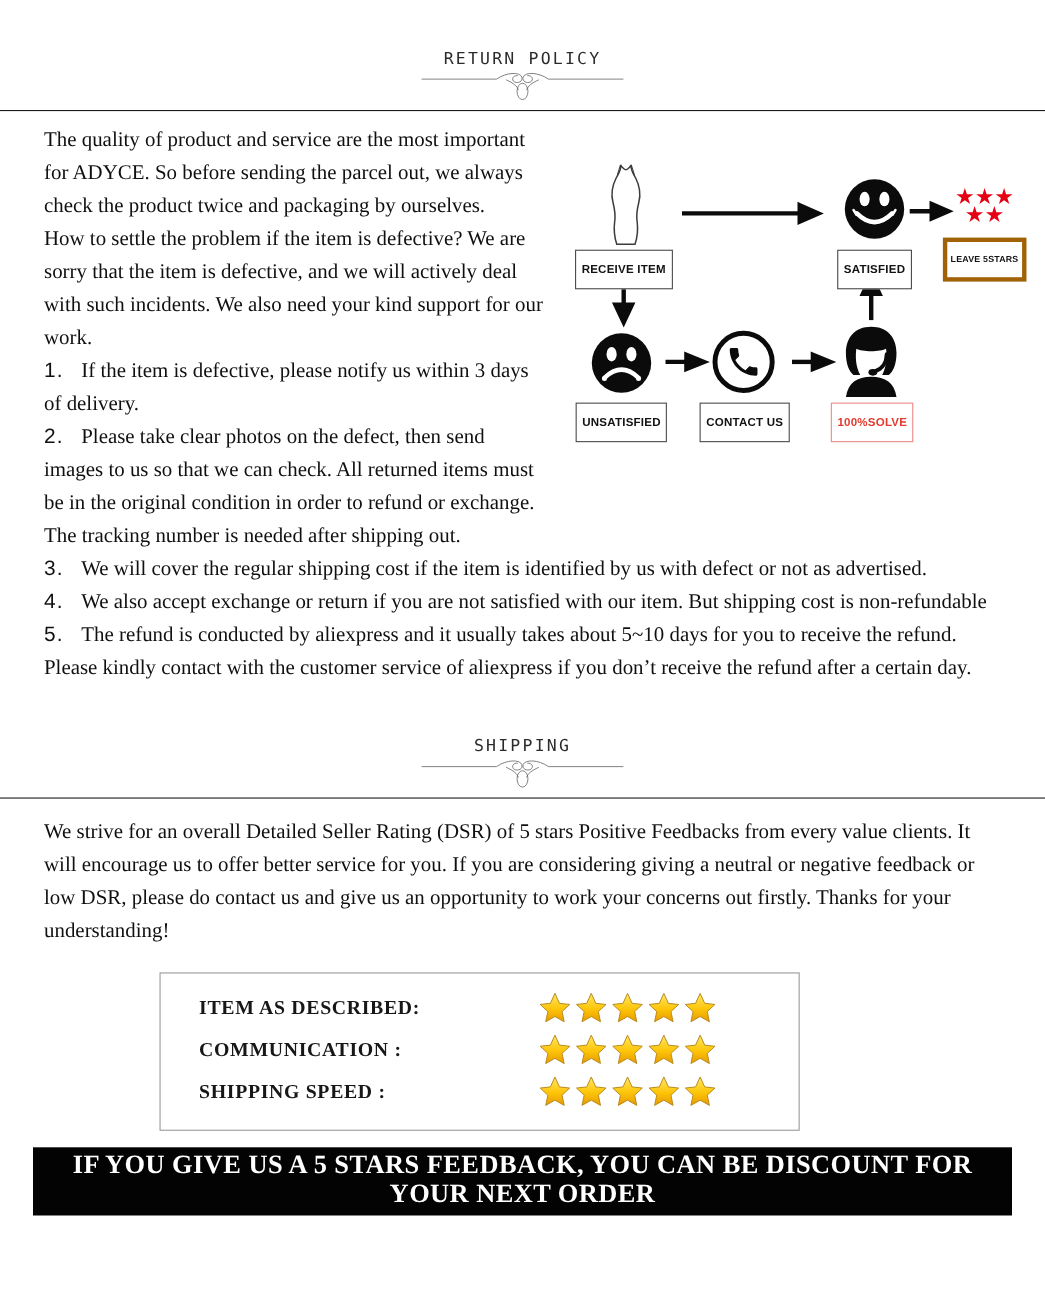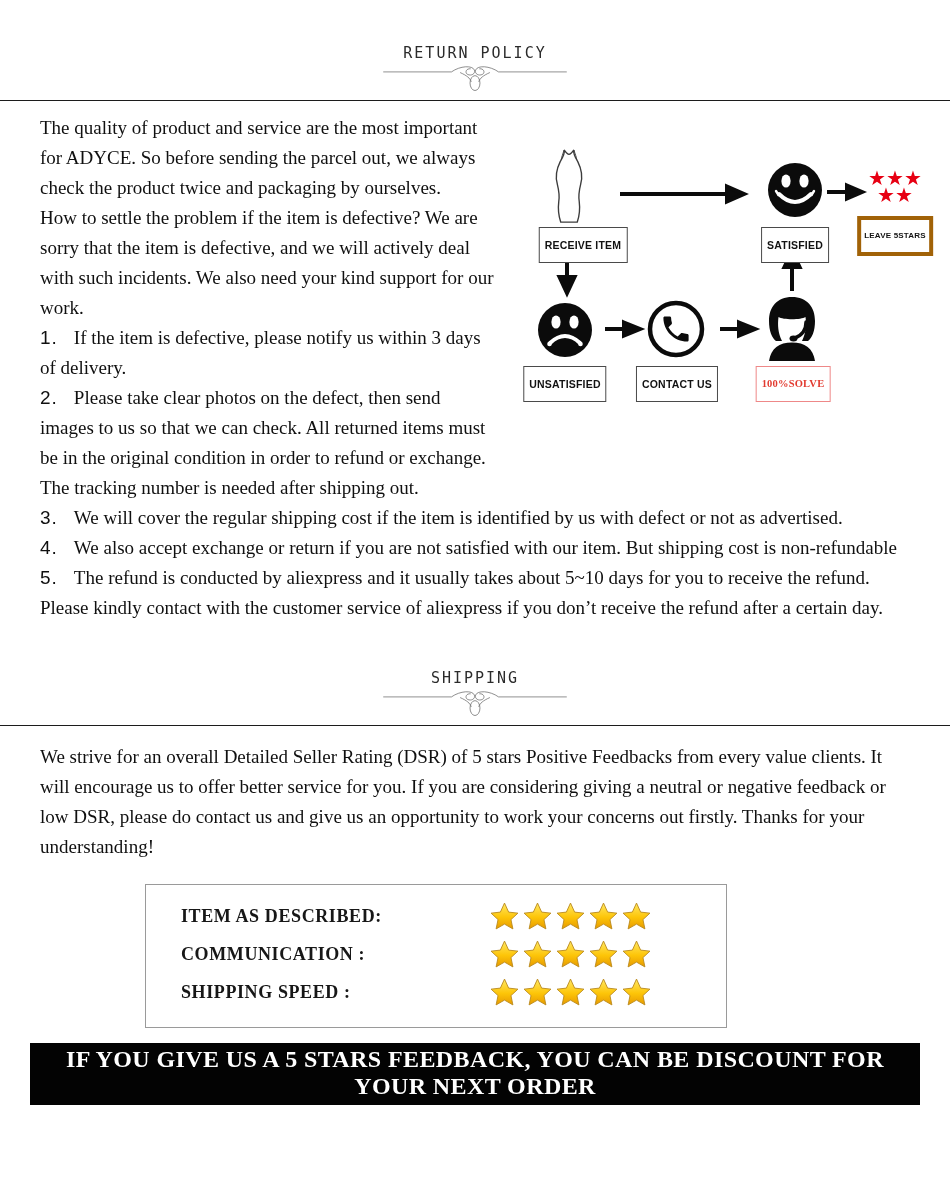--- a/index.html
+++ b/index.html
@@ -34,21 +34,21 @@
   .fc-arrows{position:absolute;left:0;top:0;width:430px;height:258px;}
   .fc-item{position:absolute;}
   .fc-label{
     position:absolute;transform:translateX(-50%);
     font-family:"Liberation Sans", sans-serif;font-weight:bold;
     font-size:10.5px;letter-spacing:0.2px;white-space:nowrap;
     border:1.5px solid #4a4a4a;background:#fff;color:#121212;
     padding:2px 5px;
   }
   .fc-label.small{font-size:8px;border:4px solid #a16207;padding:1px 3px;top:73px;}
-  .fc-label.red{color:#e23b30;border-color:#e88;font-family:Liberation Serif, serif;}
+  .fc-label.red{color:#e23b30;border-color:#e88;}
   .red-stars{
     position:absolute;left:358px;top:27px;width:64px;text-align:center;
     color:#e70013;font-family:"DejaVu Sans", sans-serif;
     font-size:20px;line-height:17px;letter-spacing:0px;
   }
   
   .fb-body{margin:0 40px;padding-top:16px;font-size:19px;line-height:30px;}
   .ratings-box{
     width:545px;margin:22px 0 0 145px;border:1px solid #9a9a9a;
     padding:12px 0 16px 35px;
@@ -112,21 +112,21 @@
             <polygon points="234,179.5 250,186 234,192.5"></polygon>
           <line x1="287" y1="148" x2="287" y2="124"></line>
             <polygon points="279.5,124 287,108 294.5,124"></polygon>
         </g>
       </svg>
 
       <svg class="fc-item" style="left:44px;top:4px" width="40" height="78" viewBox="0 0 40 80">
         <path d="M15,3 C16,6 14,10 11,15 C7,23 6,31 8,38 C9.5,44 10.5,50 9.5,56 C8.5,64 9.5,71 11.5,77 L28.5,77 C30.5,71 31.5,64 30.5,56 C29.5,50 30.5,44 32,38 C34,31 33,23 29,15 C26,10 24,6 25,3 C23,6 22,7.5 20,7.5 C18,7.5 17,6 15,3 Z" fill="none" stroke="#3c3c3c" stroke-width="1.4"></path>
         <path d="M15,3 C13.5,8 12.5,10 12,13 M25,3 C26.5,8 27.5,10 28,13" fill="none" stroke="#3c3c3c" stroke-width="1"></path>
       </svg>
-      <div class="fc-label" style="left:78px;top:84px">RECEIVE ITEM</div>
+      <div class="fc-label" style="left:62px;top:84px">RECEIVE ITEM</div>
 
       <svg class="fc-item" style="left:260px;top:17px" width="60" height="60" viewBox="0 0 60 60">
         <circle cx="30" cy="30" r="27" fill="#0b0b0b"></circle>
         <ellipse cx="21" cy="21" rx="4.6" ry="6.6" fill="#fff"></ellipse>
         <ellipse cx="39" cy="21" rx="4.6" ry="6.6" fill="#fff"></ellipse>
         <path d="M14,34 Q30,50 46,34" stroke="#fff" stroke-width="4" fill="none" stroke-linecap="round"></path>
         <path d="M13.5,35 l-2.5,-4 M46.5,35 l2.5,-4" stroke="#fff" stroke-width="2.4" stroke-linecap="round"></path>
       </svg>
       <div class="fc-label" style="left:290px;top:84px">SATISFIED</div>
 

